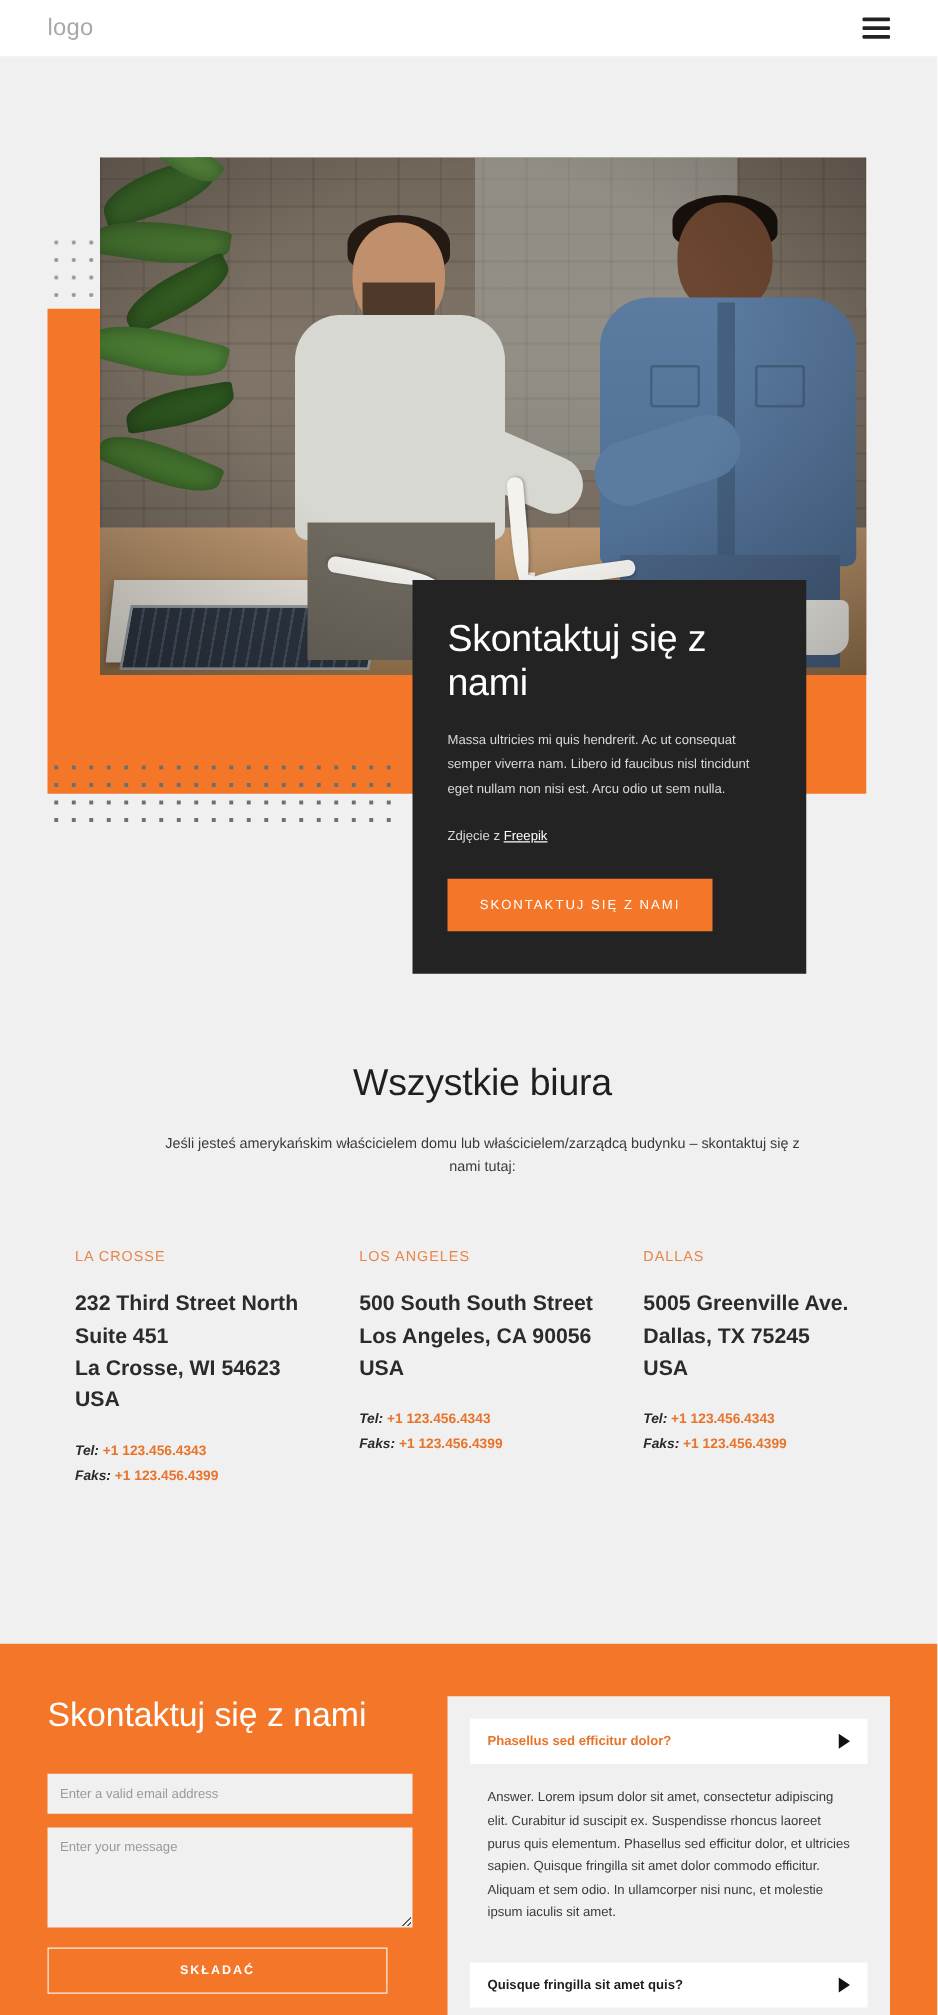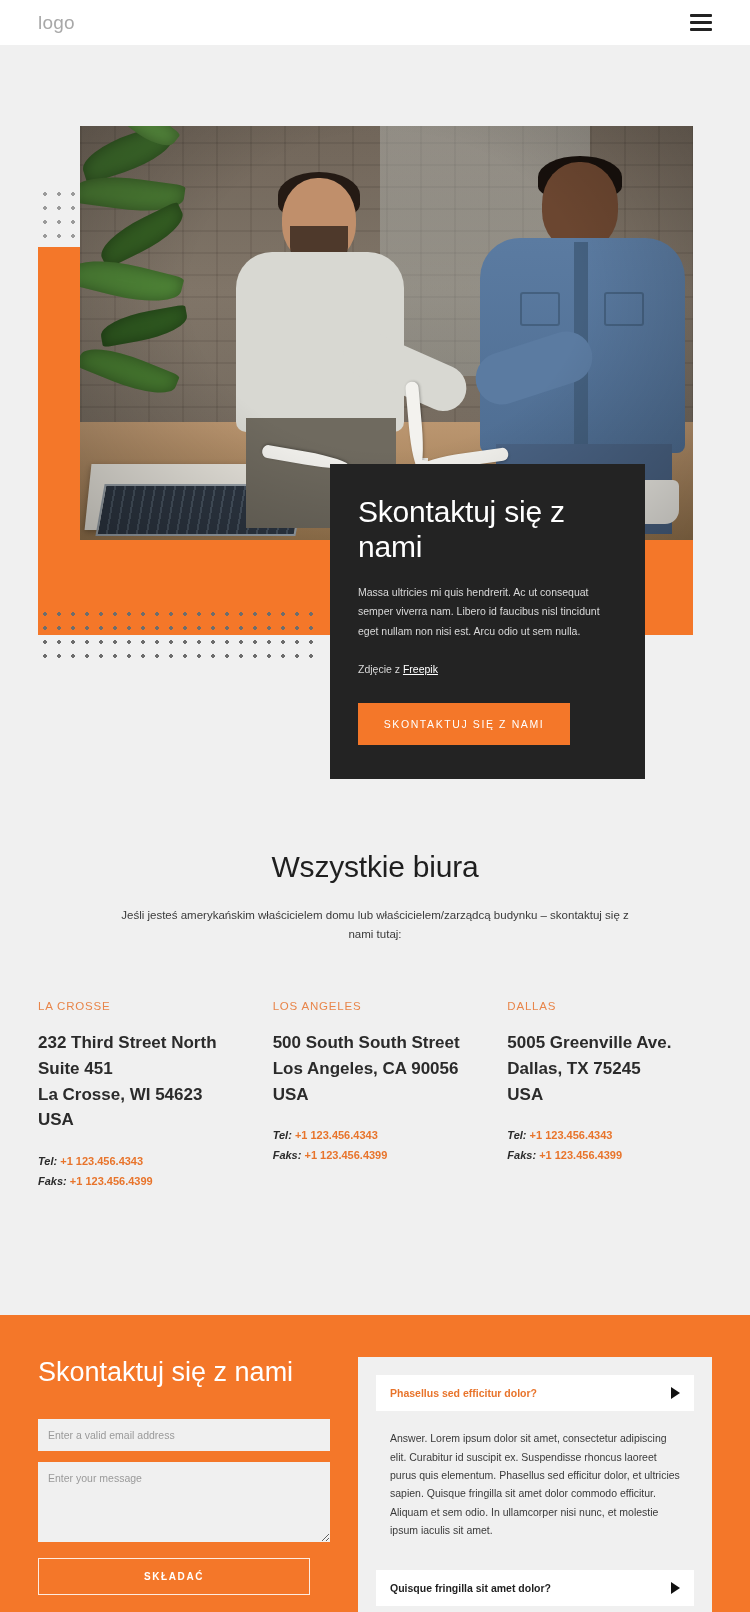--- a/index.html
+++ b/index.html
@@ -265,21 +265,21 @@
     font-size: 10.5px;
     letter-spacing: 1.6px;
     font-family: "Liberation Sans", sans-serif;
     text-align: center;
     cursor: pointer;
   }
 
   
   .offices {
     background: #f0f0f0;
-    padding: 10px 38px 120px 38px;
+    padding: 10px 38px 120px 60px;
   }
   .offices h2 {
     margin: 0 0 22px 0;
     text-align: center;
     font-size: 30px;
     font-weight: 300;
     color: #1f1f1f;
     letter-spacing: -0.2px;
   }
   .offices-sub {
@@ -554,21 +554,21 @@
 
   <div class="faq">
 
     <div class="faq-item open">
       <span class="faq-q">Phasellus sed efficitur dolor?</span>
       <span class="faq-arrow"></span>
     </div>
     <p class="faq-answer">Answer. Lorem ipsum dolor sit amet, consectetur adipiscing elit. Curabitur id suscipit ex. Suspendisse rhoncus laoreet purus quis elementum. Phasellus sed efficitur dolor, et ultricies sapien. Quisque fringilla sit amet dolor commodo efficitur. Aliquam et sem odio. In ullamcorper nisi nunc, et molestie ipsum iaculis sit amet.</p>
 
     <div class="faq-item">
-      <span class="faq-q">Quisque fringilla sit amet dolor?</span>
+      <span class="faq-q">Quisque fringilla sit amet quis?</span>
       <span class="faq-arrow"></span>
     </div>
 
     <div class="faq-item">
       <span class="faq-q">Aliquam et sem odio?</span>
       <span class="faq-arrow"></span>
     </div>
 
   </div>
 </div>

